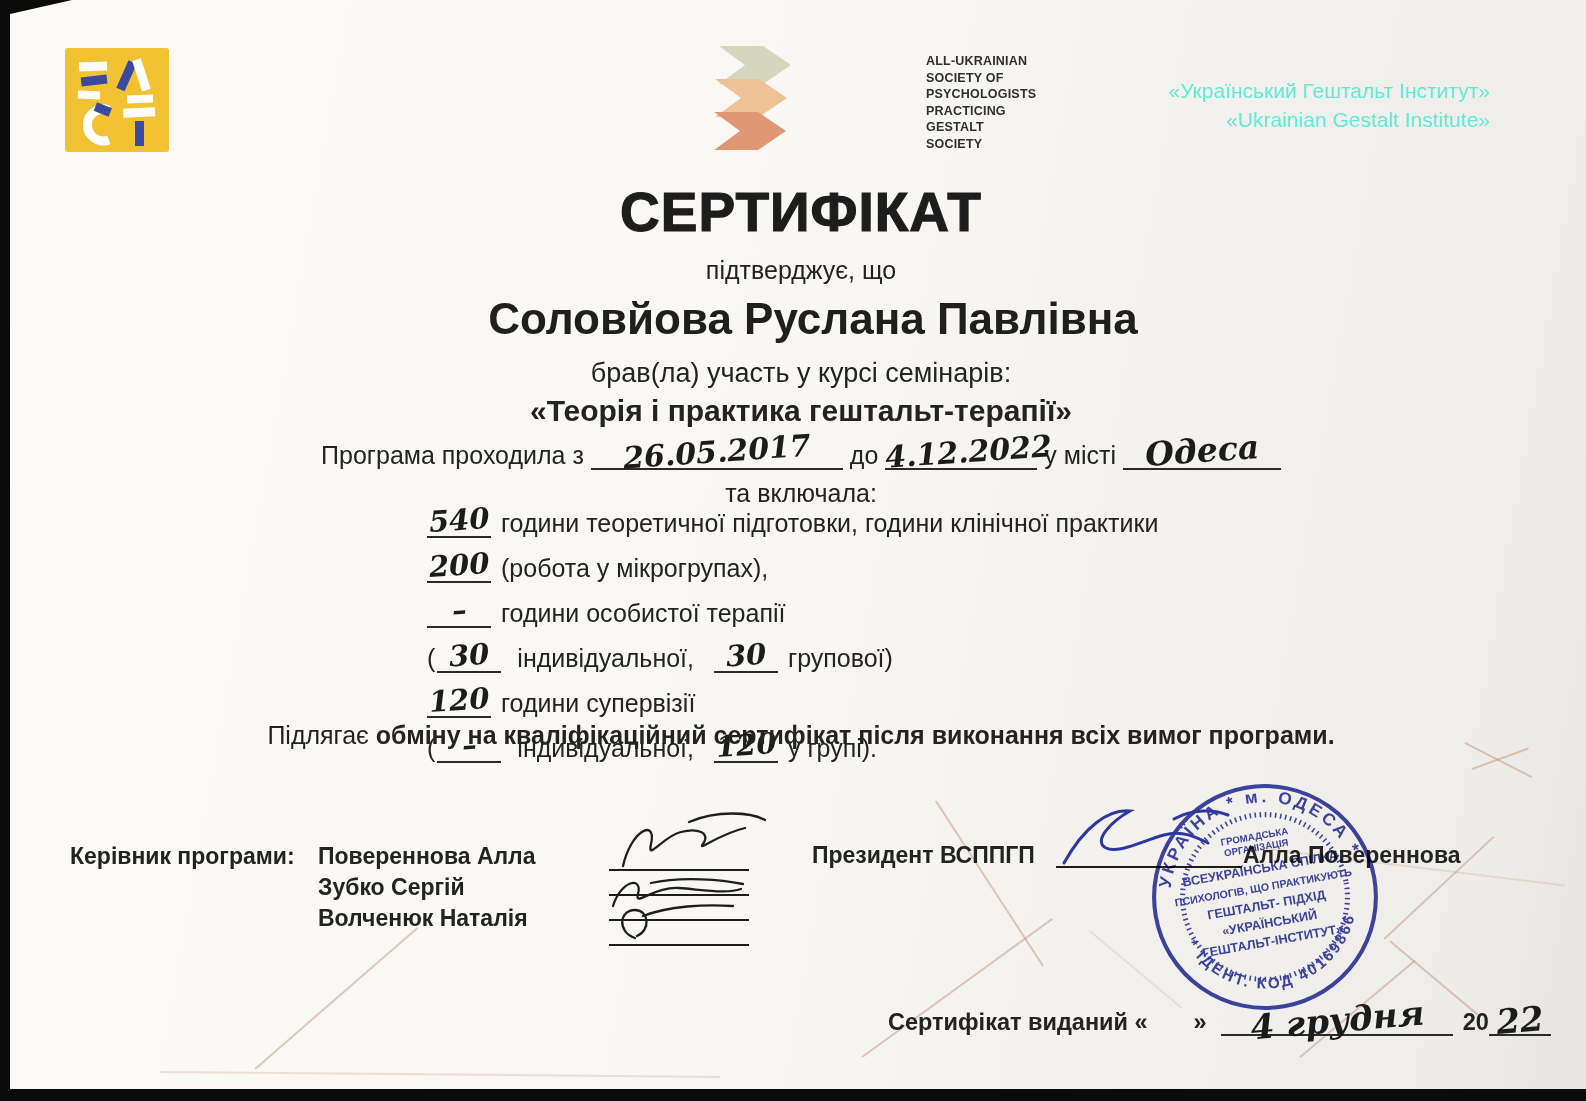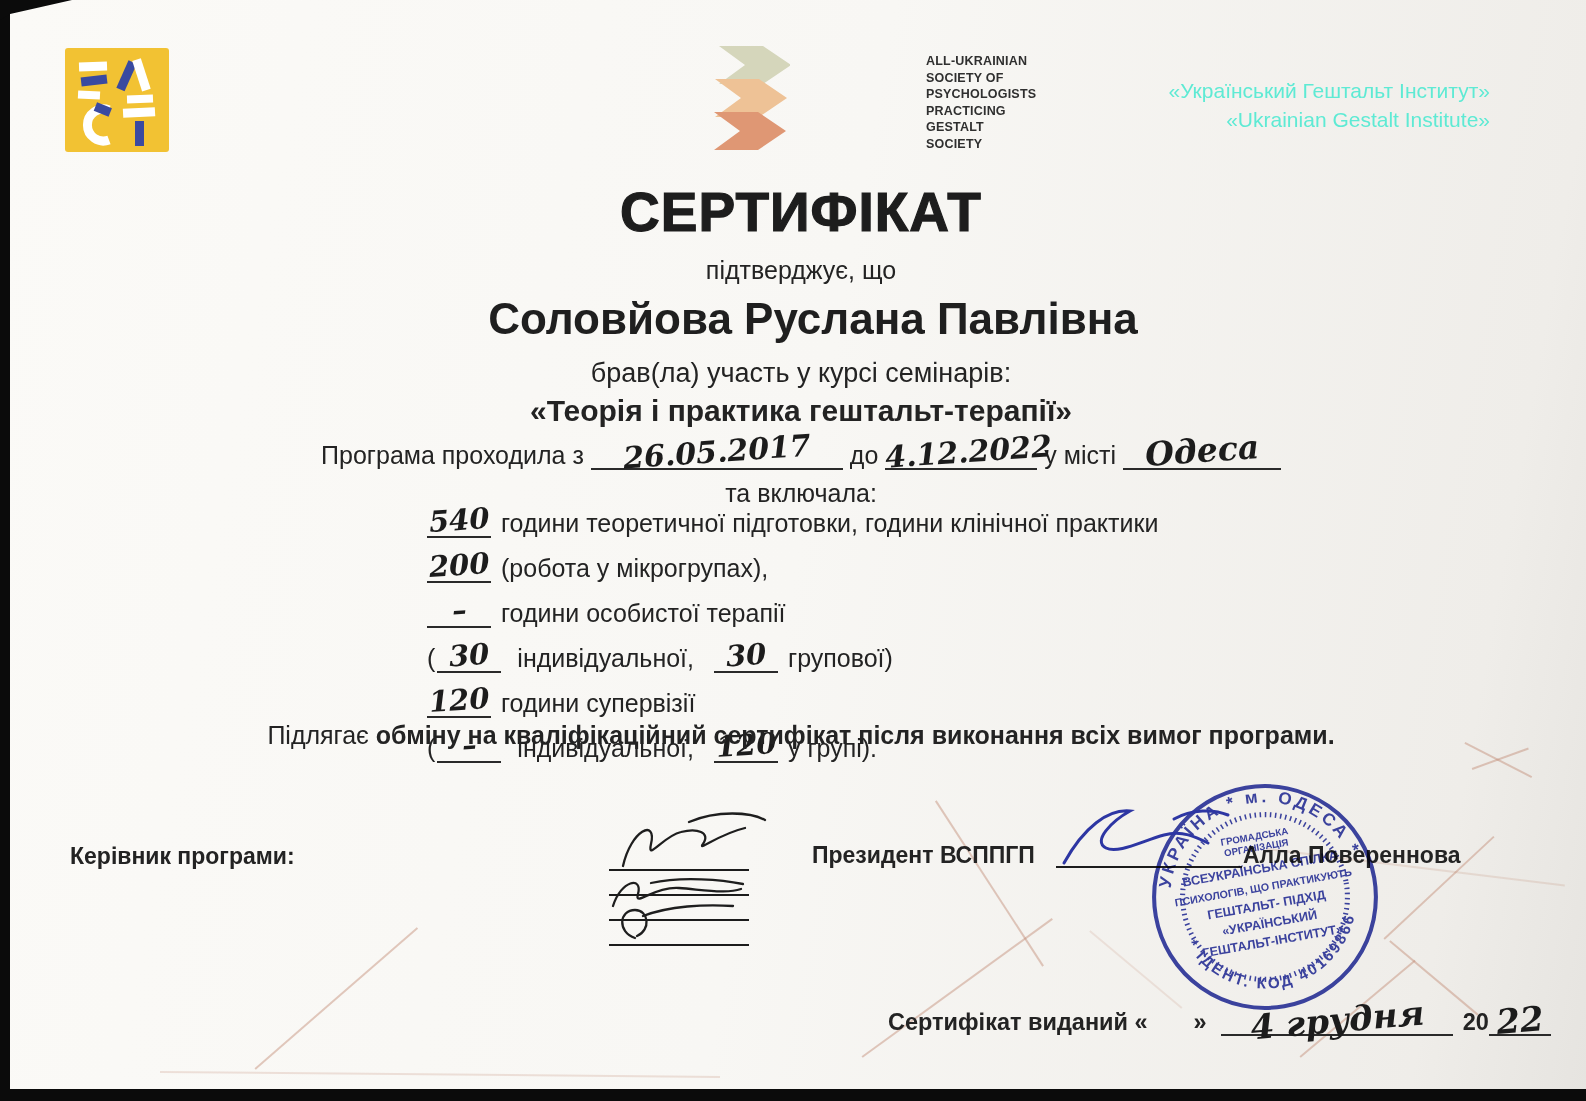--- a/index.html
+++ b/index.html
@@ -150,20 +150,25 @@
       <span class="paren">(</span><span class="blank hv"><span class="hand">–</span></span><span class="midtxt">індивідуальної,</span><span class="blank hv"><span class="hand">120</span></span><span>у групі).</span>
     </div>
   </div>
 
   <div class="cline exchange">
     <span>Підлягає</span>
     <b>обміну на кваліфікаційний сертифікат після виконання всіх вимог програми.</b>
   </div>
 
   <div class="dirlabel">Керівник програми:</div>
+  <div class="dirs">
+    <div>Повереннова Алла</div>
+    <div>Зубко Сергій</div>
+    <div>Волченюк Наталія</div>
+  </div>
 
   <div class="sl sl1"></div>
   <div class="sl sl2"></div>
   <div class="sl sl3"></div>
   <div class="sl sl4"></div>
 
   <svg class="sigblack" width="210" height="175" viewBox="0 0 210 175">
     <g fill="none" stroke="#1e1e1e" stroke-width="2.3" stroke-linecap="round">
       <path d="M30,78 C38,42 64,30 58,56 C54,74 70,48 88,44 C104,40 118,44 110,56 C104,64 126,46 152,40"></path>
       <path d="M96,34 C124,22 158,24 172,32"></path>

